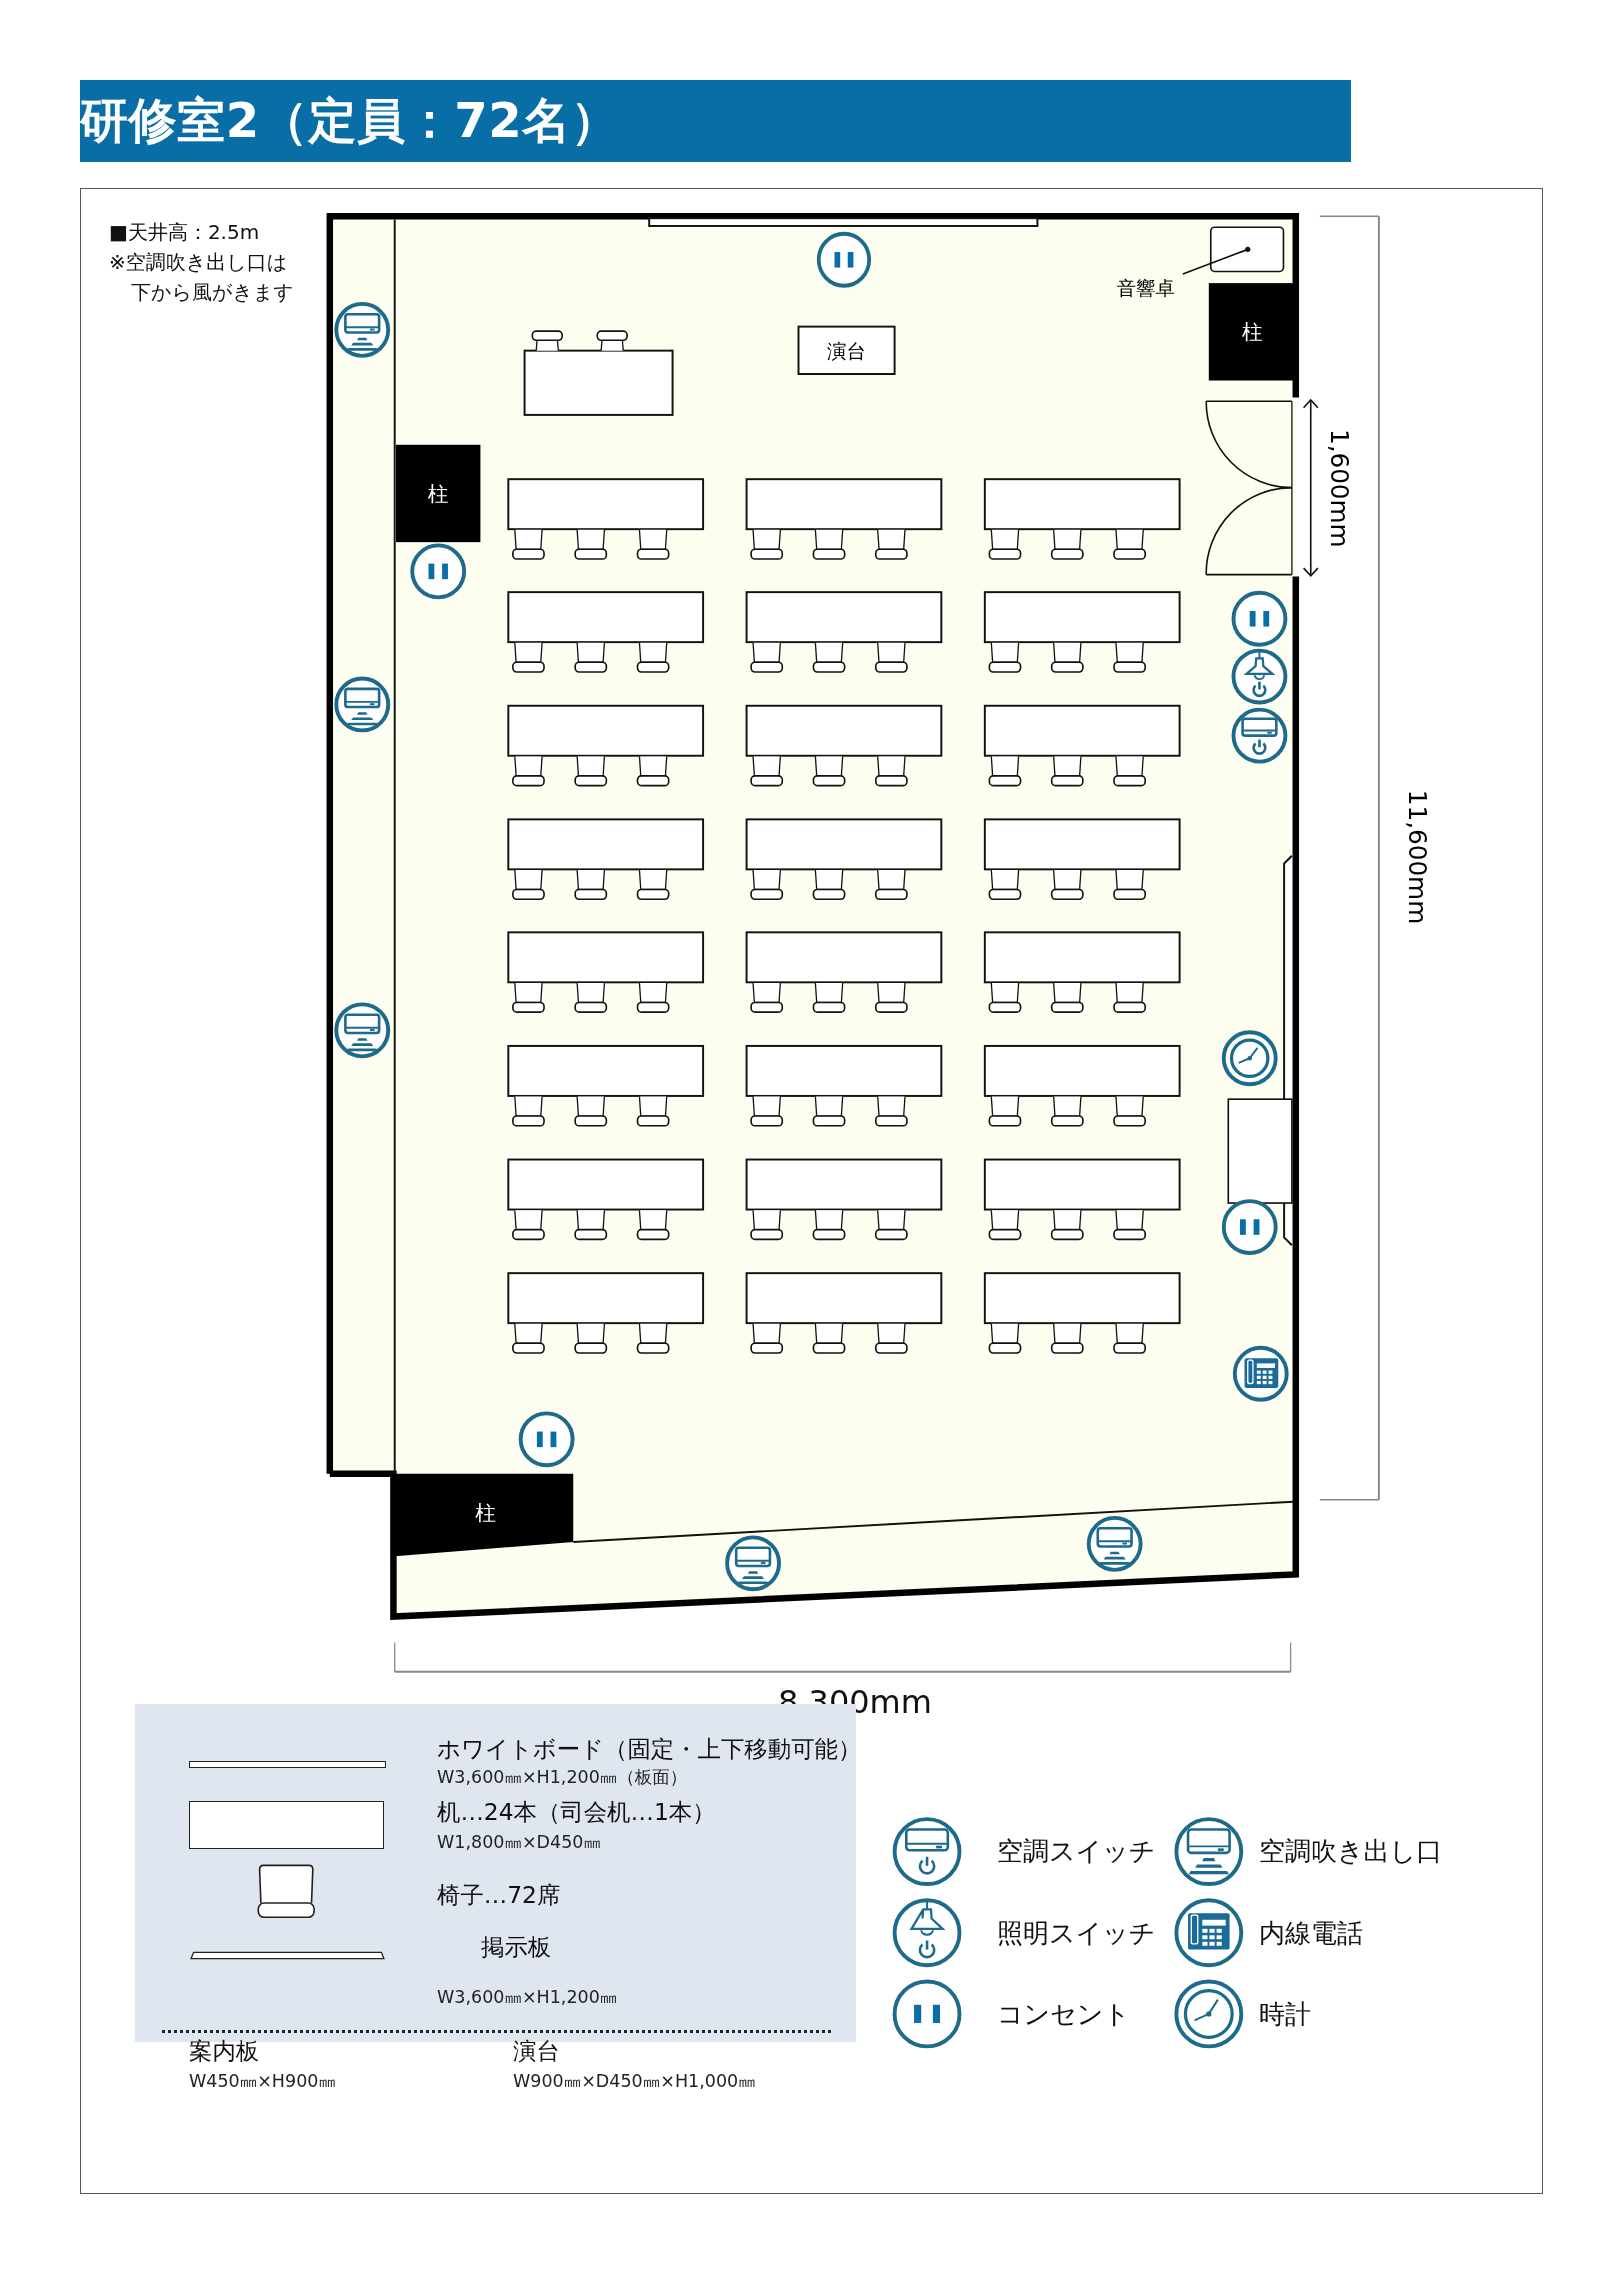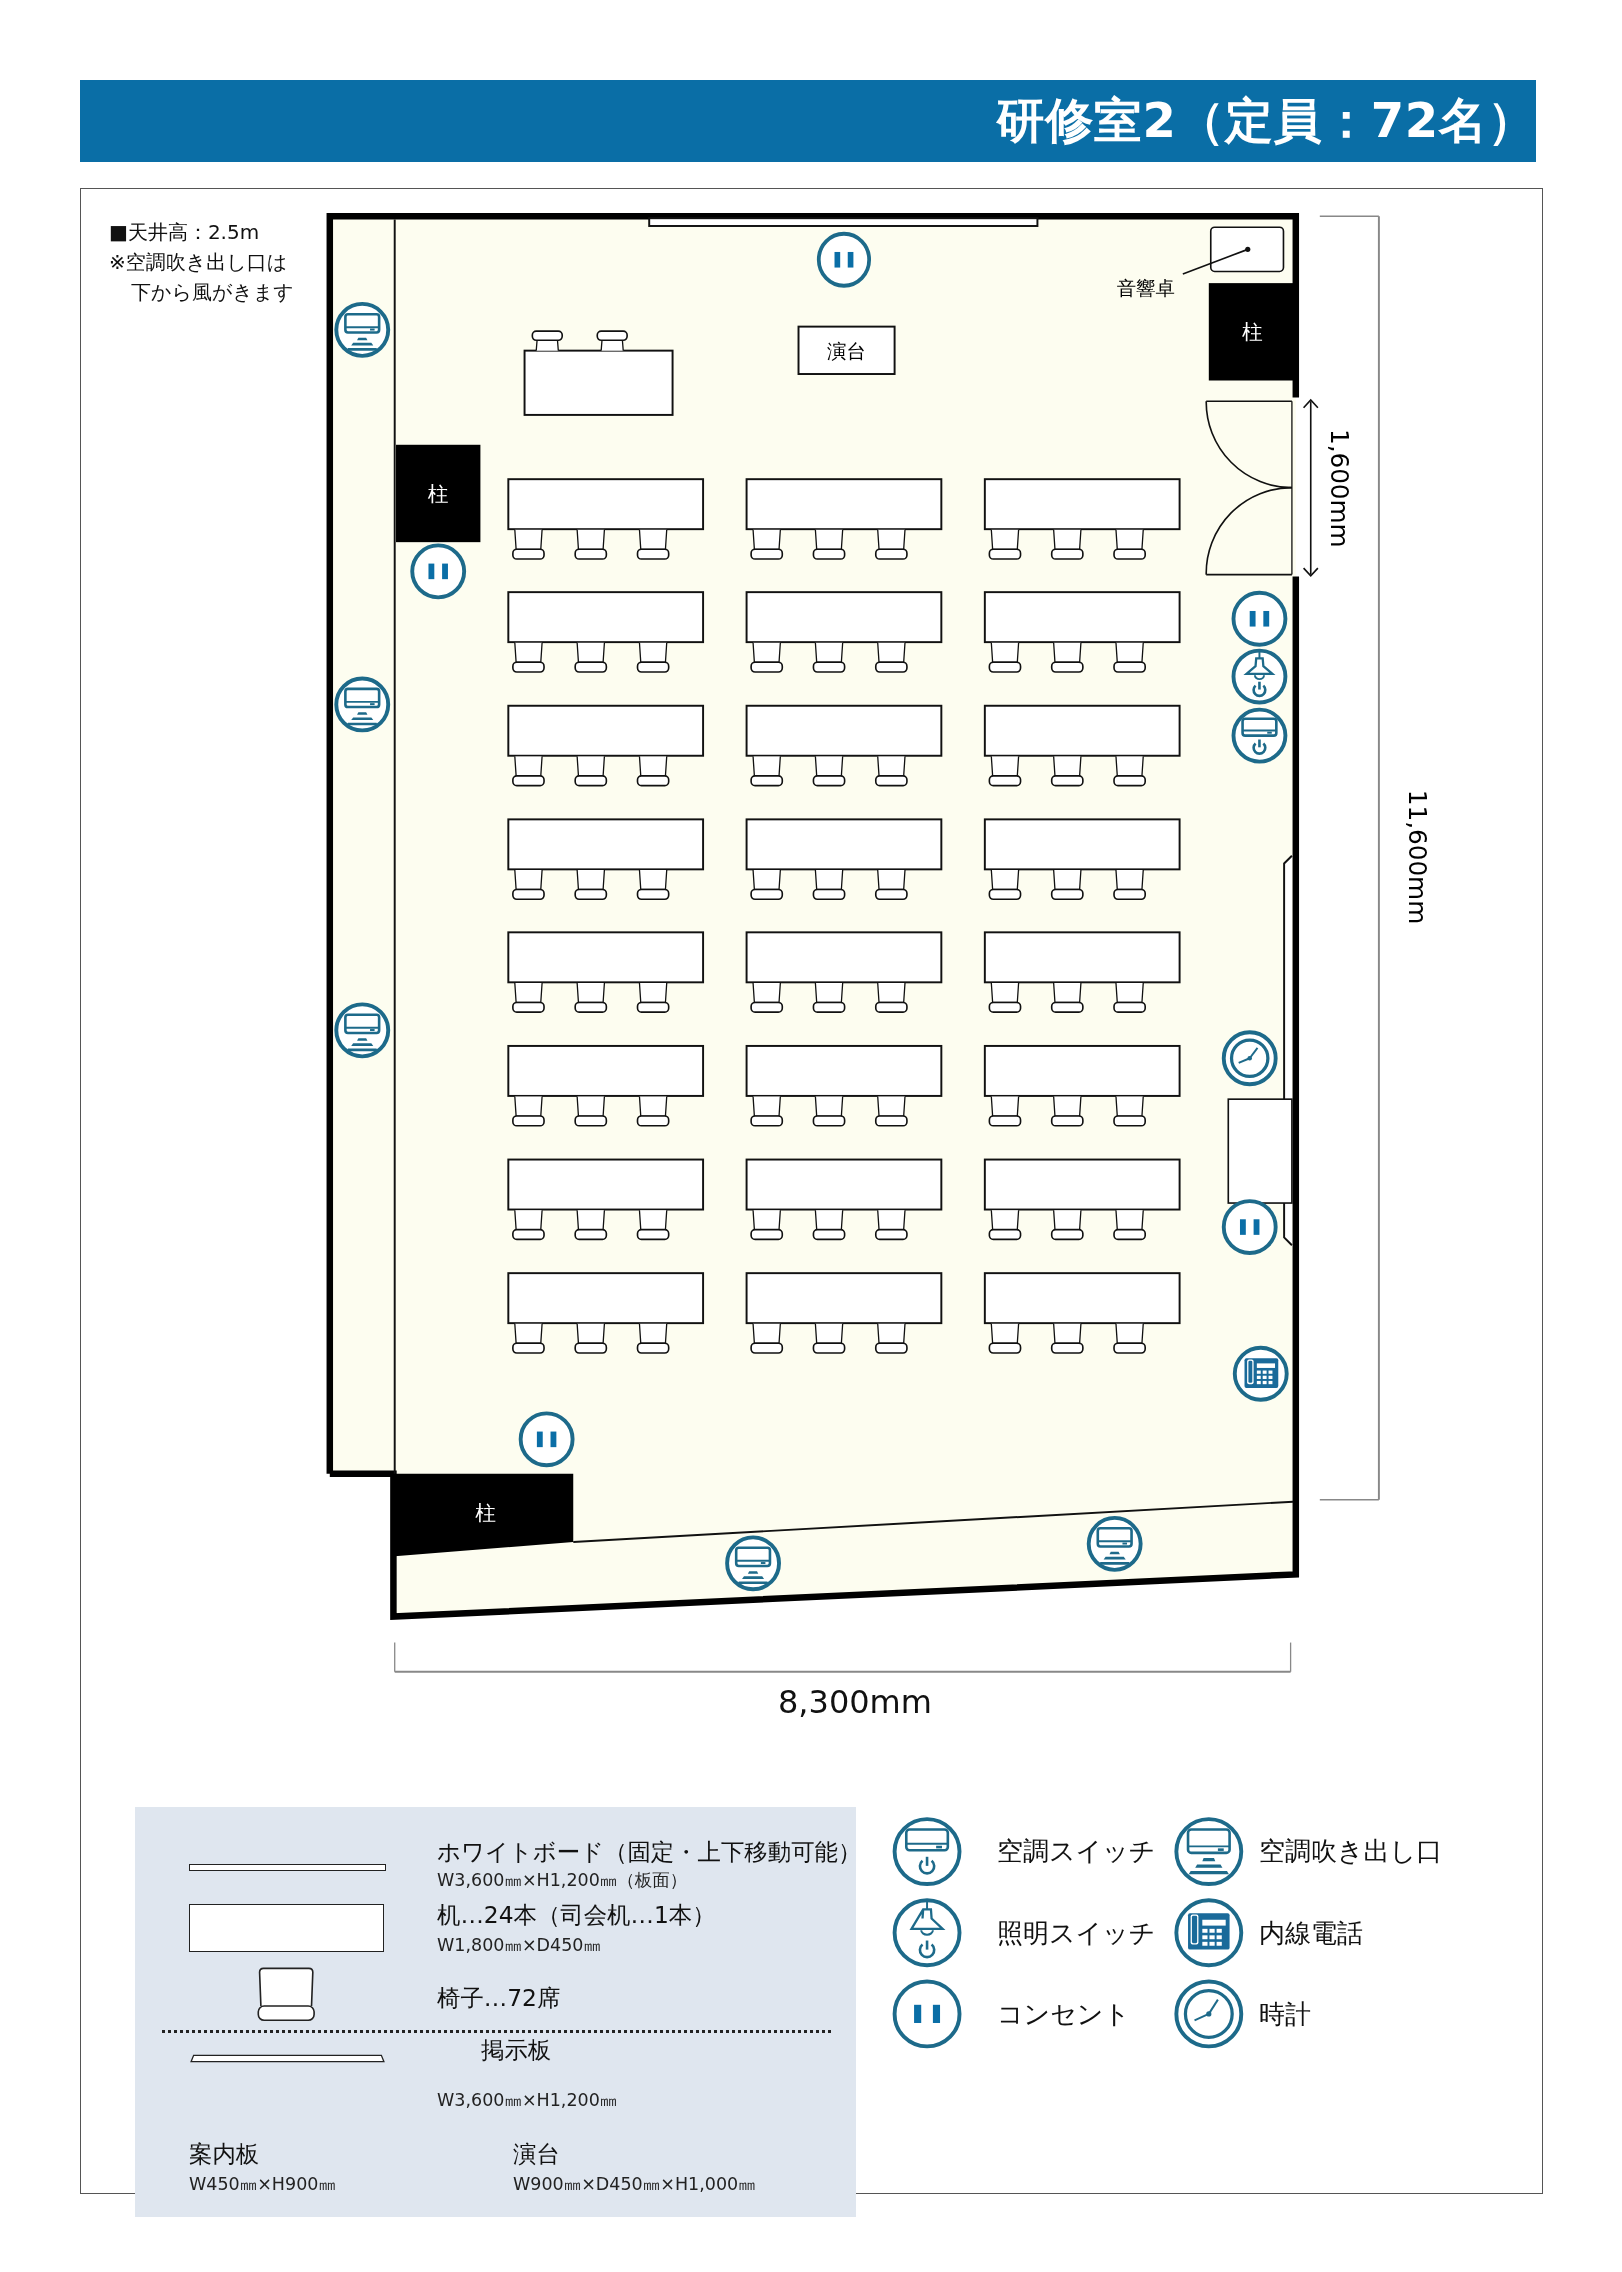--- a/index.html
+++ b/index.html
@@ -1,24 +1,24 @@
 <!DOCTYPE html>
 <html style="font-size:10.4px"><head>
 <meta charset="utf-8">
 <style>
   html, body { margin:0; padding:0; background:#ffffff; }
   body { width:1623px; height:2273px; position:relative; font-family:"DejaVu Sans","Liberation Sans",sans-serif; color:#111; overflow:hidden; }
-  .title-bar { position:absolute; left:80px; top:80px; width:1456px; height:82px; background:#0a6ea6; display:flex; align-items:center; justify-content:flex-end; }
+  .title-bar { position:absolute; left:80px; top:80px; width:1271px; height:82px; background:#0a6ea6; display:flex; align-items:center; justify-content:flex-start; }
   .title-bar span { color:#fff; font-size:48px; font-weight:bold; letter-spacing:0.6px; }
   .frame { position:absolute; left:80px; top:188px; width:1463px; height:2006px; border:1.9px solid #555; box-sizing:border-box; }
   .note { position:absolute; left:109px; top:217px; font-size:20px; line-height:30px; }
   .note div { white-space:nowrap; }
   svg.plan { position:absolute; left:0; top:0; }
   .plan-text { font-family:"DejaVu Sans","Liberation Sans",sans-serif; }
-  .legend-box { position:absolute; left:135px; top:1807px; width:721px; height:410px; background:#dfe6ef; }
+  .legend-box { position:absolute; left:135px; top:1704px; width:721px; height:338px; background:#dfe6ef; }
   .lg-label { position:absolute; font-size:23.4px; white-space:nowrap; }
   .lg-sub { position:absolute; font-size:17.5px; white-space:nowrap; color:#222; }
   .dots { position:absolute; left:162px; top:2030px; width:669px; border-top:3.2px dotted #222; }
   .icon-legend { position:absolute; font-size:26px; white-space:nowrap; }
   .dim-label { position:absolute; font-size:32px; white-space:nowrap; }
 </style>
 </head>
 <body>
 
 <div class="title-bar">

